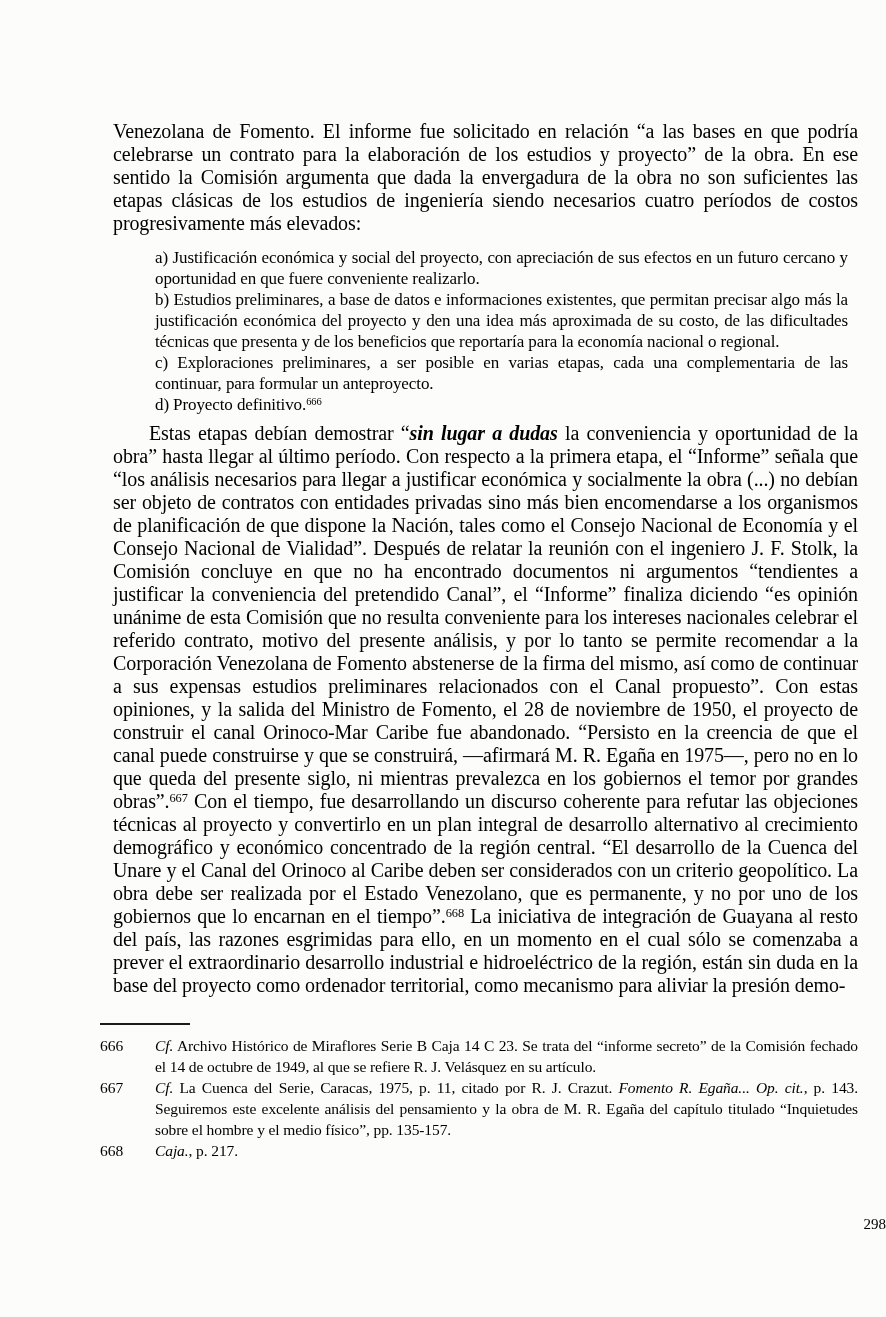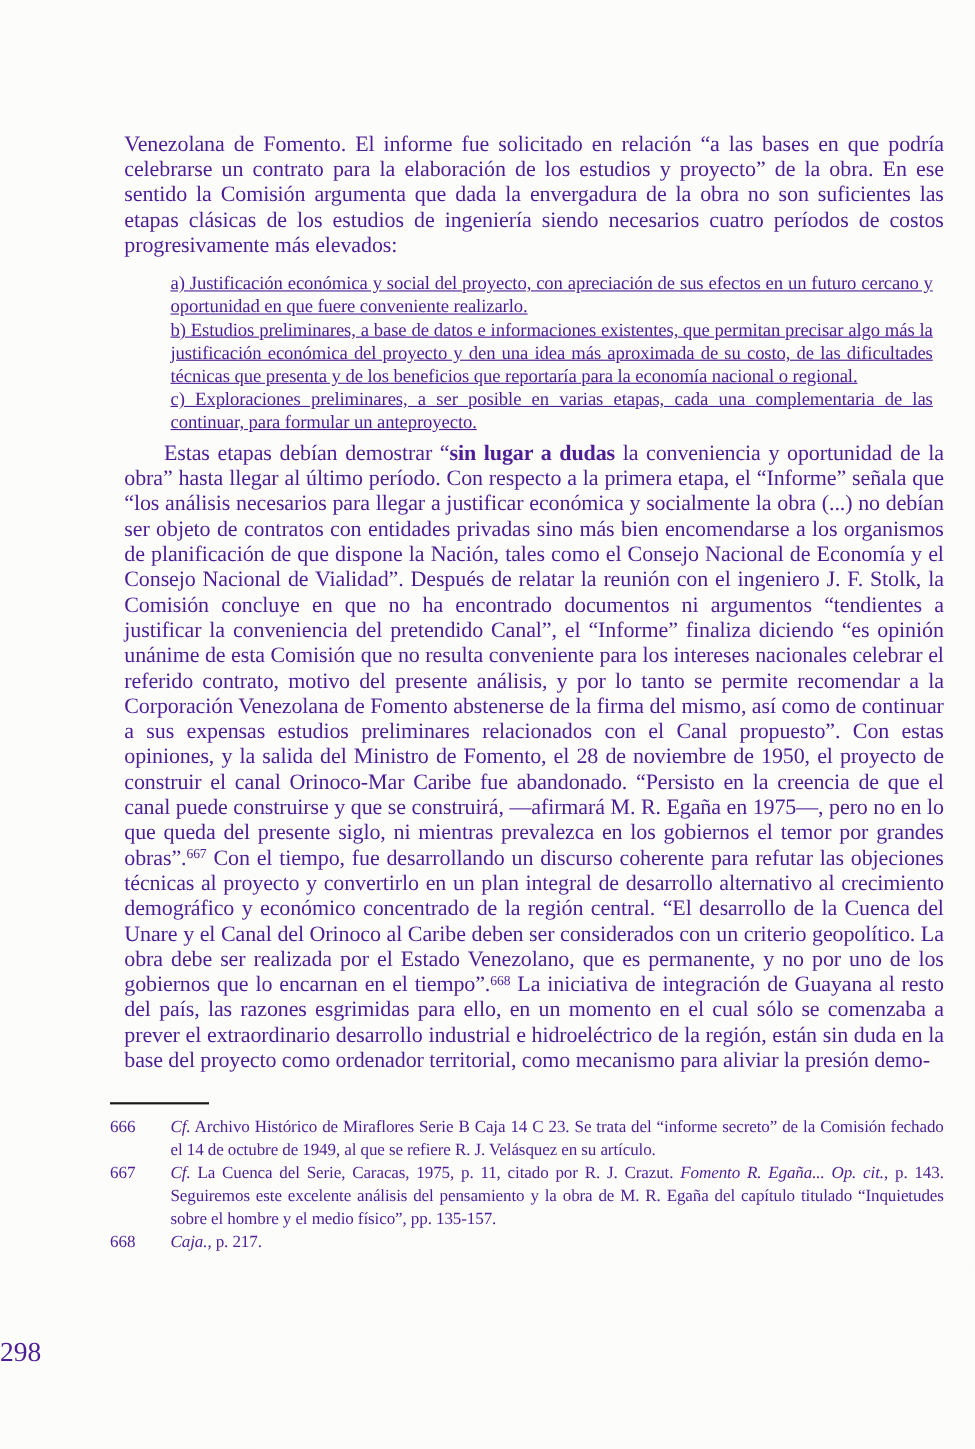--- a/index.html
+++ b/index.html
@@ -1,80 +1,80 @@
 <!DOCTYPE html>
 <html lang="es"><head>
 <meta charset="utf-8">
 <style>
   html,body{margin:0;padding:0;background:#fbfbf9;}
   .page{
     position:relative;
     width:886px;height:1317px;
     box-sizing:border-box;
     background:#fcfcfa;
-    color:#4c1d95;
+    color:#000000;
     font-family:"Liberation Serif","DejaVu Serif",serif;
     padding:120px 28px 0 113px;
     overflow:hidden;
   }
   .para{
     margin:0;
     text-align:justify;
     font-size:20px;
     line-height:23px;
     letter-spacing:-0.1px;
   }
   .para.indent{text-indent:36px;}
   .blockquote{
     margin:12px 10px 0 42px;
-    text-decoration:underline;
   }
   .blockquote p{
     margin:0;
     text-align:justify;
     font-size:17px;
     line-height:21px;
     letter-spacing:-0.1px;
   }
   .para.main{margin-top:7px;}
-  .s-bi{font-weight:700;}
+  .s-bi{font-style:italic;font-weight:700;}
   .s-i{font-style:italic;}
   .s-sup{font-size:0.62em;position:relative;top:-0.45em;line-height:0;}
   .footnotes{
     margin-top:26px;
     margin-left:-13px;
     font-size:15.5px;
     line-height:21px;
   }
   .fn-rule{
     width:90px;height:0;
     border-top:2px solid #1a1a1a;
     margin-bottom:10px;
   }
   .footnote{display:flex;}
   .fn-num{width:55px;flex:none;}
   .fn-text{flex:1;text-align:justify;letter-spacing:-0.1px;font-family:Liberation Serif, serif;}
   .page-number{
     position:absolute;
-    left:0;right:12px;top:1216px;
-    text-align:left;
-    font-size:25px;
+    left:0;right:0;top:1216px;
+    text-align:right;
+    font-size:15px;
   }
 </style>
 </head>
 <body>
 
 <div class="page">
 
   <p class="para no-indent"><span>Venezolana de Fomento. El informe fue solicitado en relación “a las bases en que podría celebrarse un contrato para la elaboración de los estudios y proyecto” de la obra. En ese sentido la Comisión argumenta que dada la envergadura de la obra no son suficientes las etapas clásicas de los estudios de ingeniería siendo necesarios cuatro períodos de costos progresivamente más elevados:</span></p>
 
   <div class="blockquote">
     <p><span>a) Justificación económica y social del proyecto, con apreciación de sus efectos en un futuro cercano y oportunidad en que fuere conveniente realizarlo.</span></p>
     <p><span>b) Estudios preliminares, a base de datos e informaciones existentes, que permitan precisar algo más la justificación económica del proyecto y den una idea más aproximada de su costo, de las dificultades técnicas que presenta y de los beneficios que reportaría para la economía nacional o regional.</span></p>
     <p><span>c) Exploraciones preliminares, a ser posible en varias etapas, cada una complementaria de las continuar, para formular un anteproyecto.</span></p>
+    <p><span>d) Proyecto definitivo.</span><span class="s-sup">666</span></p>
   </div>
 
   <p class="para indent main"><span>Estas etapas debían demostrar “</span><span class="s-bi">sin lugar a dudas</span><span> la conveniencia y oportunidad de la obra” hasta llegar al último período. Con respecto a la primera etapa, el “Informe” señala que “los análisis necesarios para llegar a justificar económica y socialmente la obra (...) no debían ser objeto de contratos con entidades privadas sino más bien encomendarse a los organismos de planificación de que dispone la Nación, tales como el Consejo Nacional de Economía y el Consejo Nacional de Vialidad”. Después de relatar la reunión con el ingeniero J. F. Stolk, la Comisión concluye en que no ha encontrado documentos ni argumentos “tendientes a justificar la conveniencia del pretendido Canal”, el “Informe” finaliza diciendo “es opinión unánime de esta Comisión que no resulta conveniente para los intereses nacionales celebrar el referido contrato, motivo del presente análisis, y por lo tanto se permite recomendar a la Corporación Venezolana de Fomento abstenerse de la firma del mismo, así como de continuar a sus expensas estudios preliminares relacionados con el Canal propuesto”. Con estas opiniones, y la salida del Ministro de Fomento, el 28 de noviembre de 1950, el proyecto de construir el canal Orinoco-Mar Caribe fue abandonado. “Persisto en la creencia de que el canal puede construirse y que se construirá, —afirmará M. R. Egaña en 1975—, pero no en lo que queda del presente siglo, ni mientras prevalezca en los gobiernos el temor por grandes obras”.</span><span class="s-sup">667</span><span> Con el tiempo, fue desarrollando un discurso coherente para refutar las objeciones técnicas al proyecto y convertirlo en un plan integral de desarrollo alternativo al crecimiento demográfico y económico concentrado de la región central. “El desarrollo de la Cuenca del Unare y el Canal del Orinoco al Caribe deben ser considerados con un criterio geopolítico. La obra debe ser realizada por el Estado Venezolano, que es permanente, y no por uno de los gobiernos que lo encarnan en el tiempo”.</span><span class="s-sup">668</span><span> La iniciativa de integración de Guayana al resto del país, las razones esgrimidas para ello, en un momento en el cual sólo se comenzaba a prever el extraordinario desarrollo industrial e hidroeléctrico de la región, están sin duda en la base del proyecto como ordenador territorial, como mecanismo para aliviar la presión demo-</span></p>
 
   <div class="footnotes">
     <div class="fn-rule"></div>
 
     <div class="footnote">
       <span class="fn-num">666</span>
       <span class="fn-text"><span class="s-i">Cf.</span><span> Archivo Histórico de Miraflores Serie B Caja 14 C 23. Se trata del “informe secreto” de la Comisión fechado el 14 de octubre de 1949, al que se refiere R. J. Velásquez en su artículo.</span></span>

